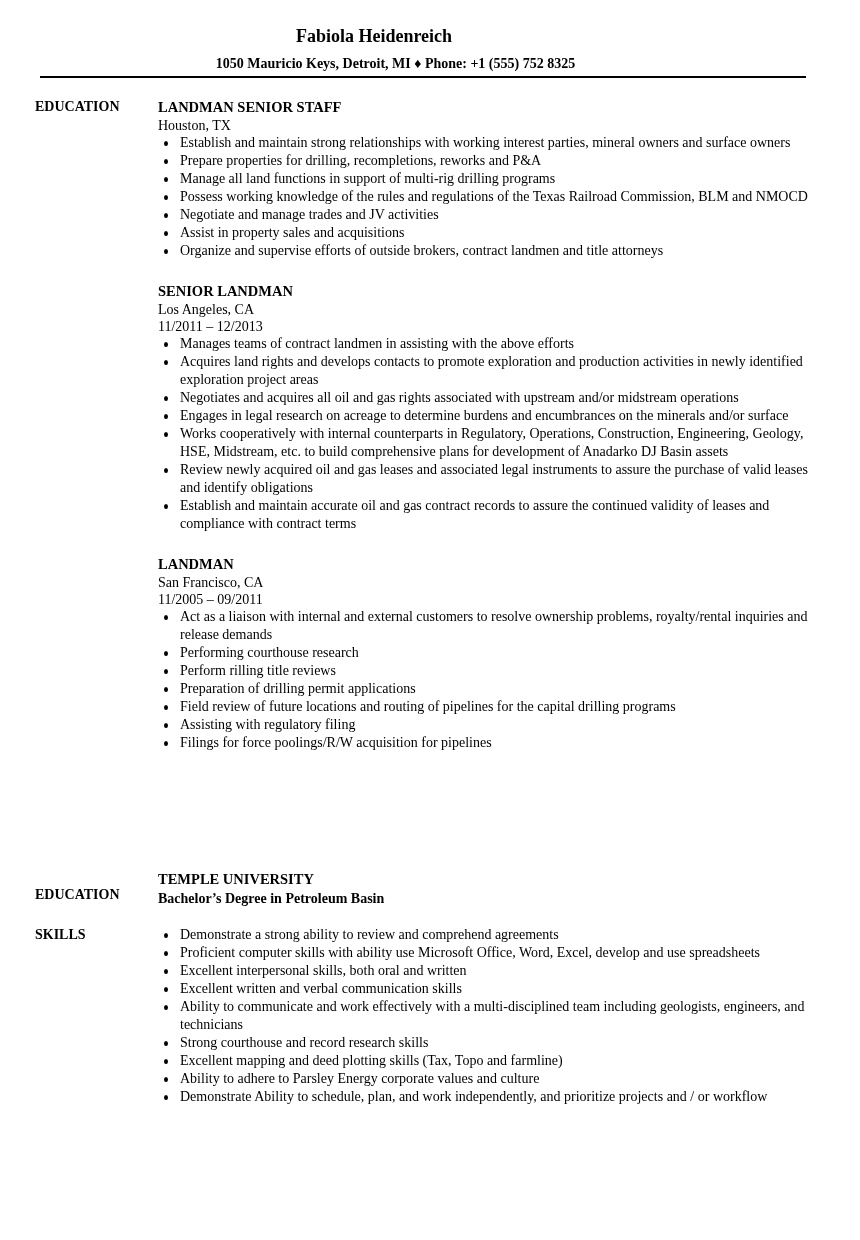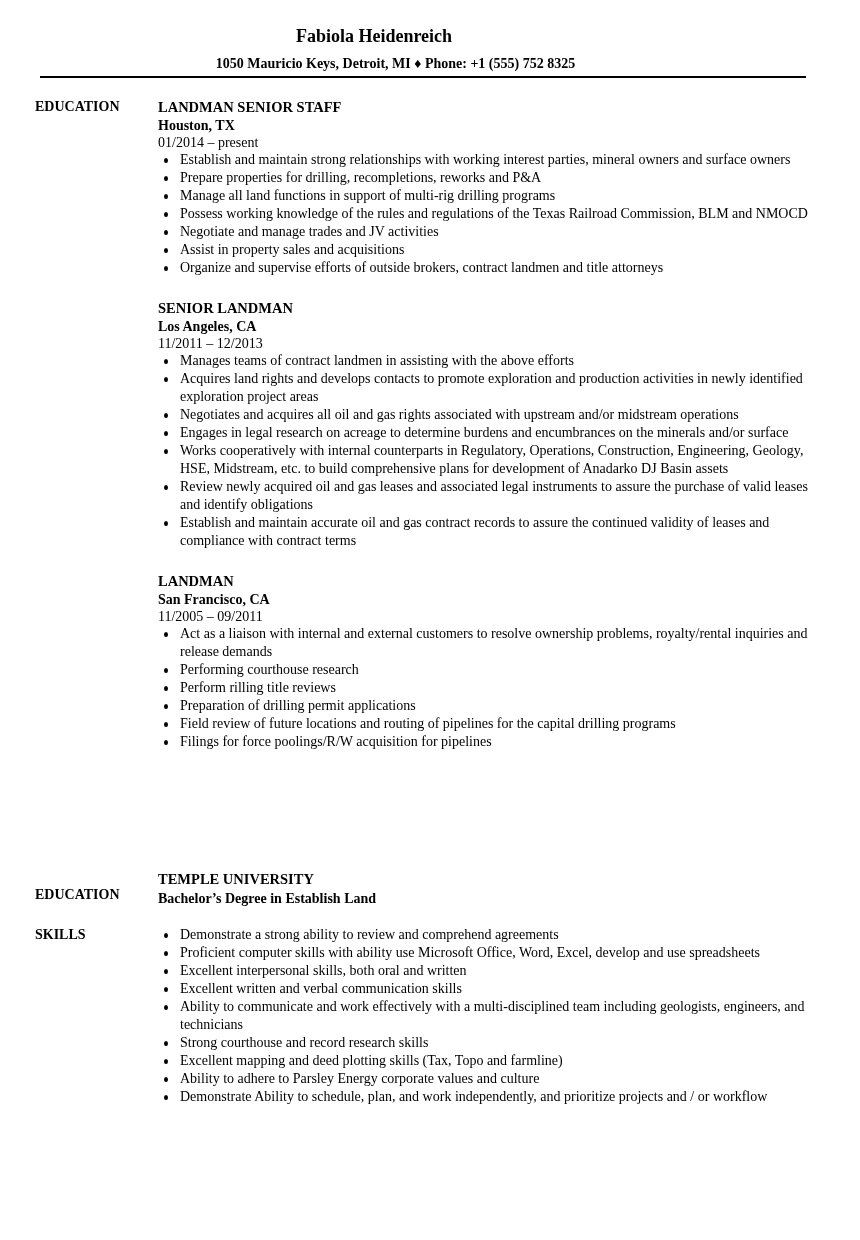--- a/index.html
+++ b/index.html
@@ -9,21 +9,21 @@
     color: #000000; font-size: 14px; line-height: 18px;
   }
   .header { position: absolute; top: 24px; left: 0; width: 748px; text-align: center; }
   .name { font-size: 18px; font-weight: bold; line-height: 24px; }
   .contact { font-size: 14px; font-weight: bold; margin-top: 7px; line-height: 18px; padding-left: 43px; }
   .rule { position: absolute; top: 76px; left: 40px; width: 766px; height: 2px; background: #000; }
   .section { position: absolute; left: 0; width: 860px; }
   .section-label { position: absolute; left: 35px; font-weight: bold; font-size: 14px; }
   .section-body { position: absolute; left: 158px; width: 660px; }
   .job-title { font-weight: bold; font-size: 14.5px; line-height: 19px; font-family: Liberation Serif, serif; }
-  .job-loc { font-weight: bold; line-height: 17px; }
+  .job-loc { font-weight: normal; line-height: 17px; }
   .job-date { line-height: 17px; }
   ul.bullets { list-style: none; margin: 0; padding: 0; }
   ul.bullets li { position: relative; padding-left: 22px; line-height: 18px; }
   ul.bullets li::before {
     content: ""; position: absolute; left: 6px; top: 7px;
     width: 4px; height: 5px; background: #000; border-radius: 50%;
   }
   .job { margin-bottom: 0; }
   .edu-school { font-weight: bold; font-size: 14.5px; line-height: 19px; }
   .edu-degree { font-weight: bold; line-height: 19px; }
@@ -37,21 +37,20 @@
 </div>
 <div class="rule"></div>
 
 <div class="section" style="top:98px;">
   <div class="section-label" style="top:0;">EDUCATION</div>
   <div class="section-body">
 
     <div class="job">
       <div class="job-title">LANDMAN SENIOR STAFF</div>
       <div class="job-loc">Houston, TX</div>
-      <div class="job-date">01/2014 – present</div>
       <ul class="bullets">
         <li>Establish and maintain strong relationships with working interest parties, mineral owners and surface owners</li>
         <li>Prepare properties for drilling, recompletions, reworks and P&amp;A</li>
         <li>Manage all land functions in support of multi-rig drilling programs</li>
         <li>Possess working knowledge of the rules and regulations of the Texas Railroad Commission, BLM and NMOCD</li>
         <li>Negotiate and manage trades and JV activities</li>
         <li>Assist in property sales and acquisitions</li>
         <li>Organize and supervise efforts of outside brokers, contract landmen and title attorneys</li>
       </ul>
     </div>
@@ -74,31 +73,32 @@
     <div class="job" style="margin-top:22px;">
       <div class="job-title">LANDMAN</div>
       <div class="job-loc">San Francisco, CA</div>
       <div class="job-date">11/2005 – 09/2011</div>
       <ul class="bullets">
         <li>Act as a liaison with internal and external customers to resolve ownership problems, royalty/rental inquiries and release demands</li>
         <li>Performing courthouse research</li>
         <li>Perform rilling title reviews</li>
         <li>Preparation of drilling permit applications</li>
         <li>Field review of future locations and routing of pipelines for the capital drilling programs</li>
+        <li>Assisting with regulatory filing</li>
         <li>Filings for force poolings/R/W acquisition for pipelines</li>
       </ul>
     </div>
   </div>
 </div>
 
 <div class="section" style="top:870px;">
   <div class="section-label" style="top:16px;">EDUCATION</div>
   <div class="section-body">
     <div class="edu-school">TEMPLE UNIVERSITY</div>
-    <div class="edu-degree">Bachelor’s Degree in Establish Land</div>
+    <div class="edu-degree">Bachelor’s Degree in Petroleum Basin</div>
   </div>
 </div>
 
 <div class="section" style="top:926px;">
   <div class="section-label" style="top:0;">SKILLS</div>
   <div class="section-body">
     <ul class="bullets">
       <li>Demonstrate a strong ability to review and comprehend agreements</li>
       <li>Proficient computer skills with ability use Microsoft Office, Word, Excel, develop and use spreadsheets</li>
       <li>Excellent interpersonal skills, both oral and written</li>

